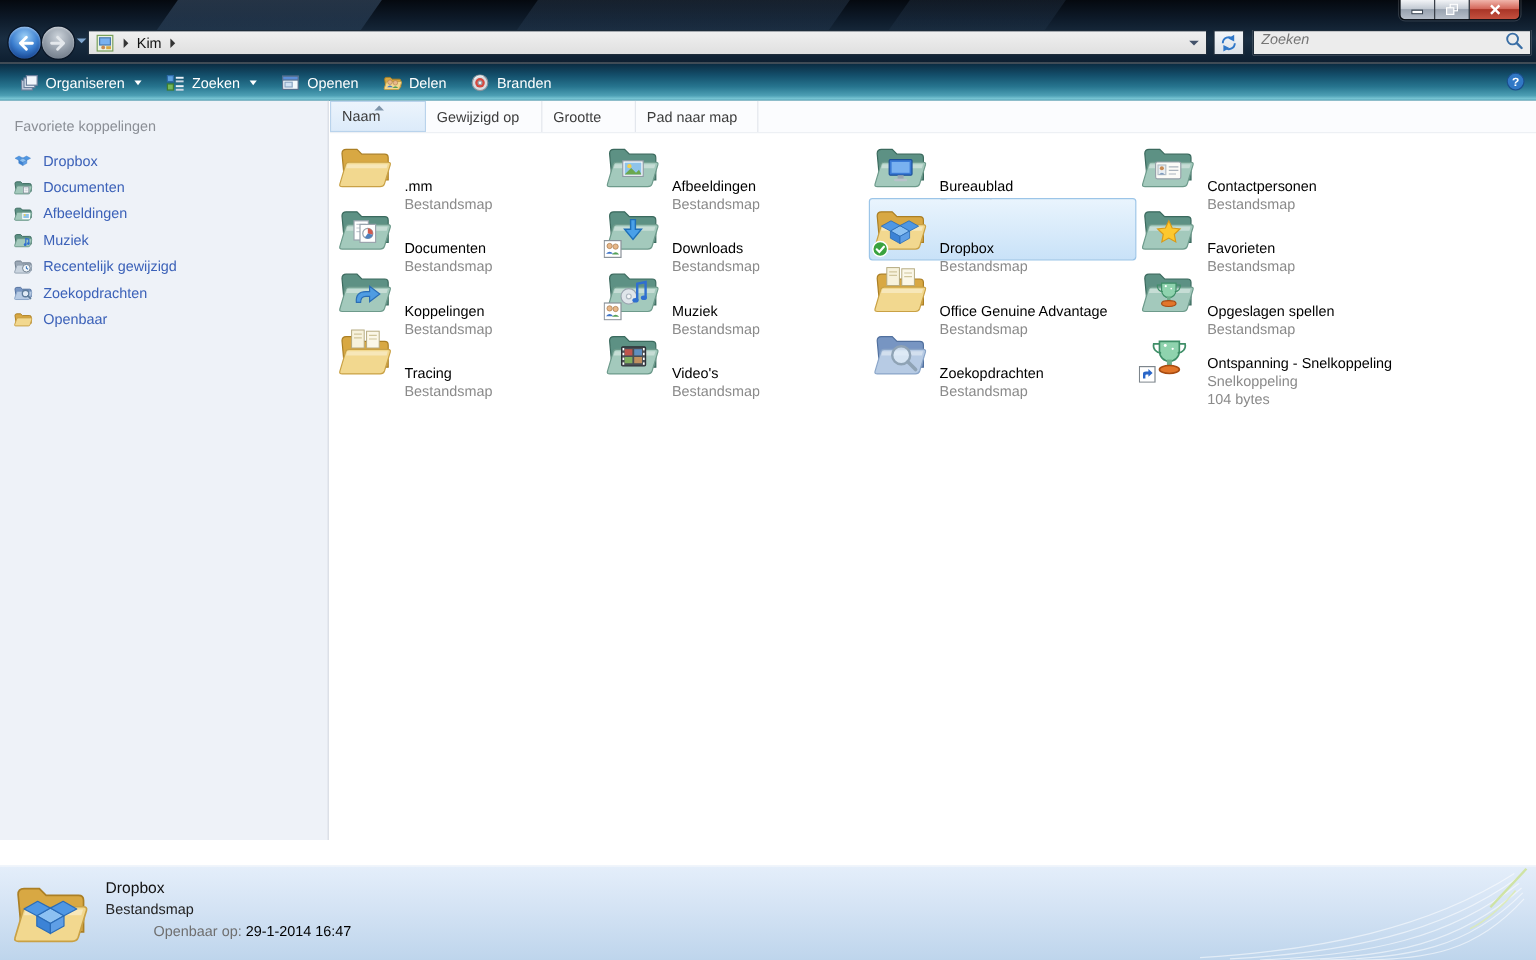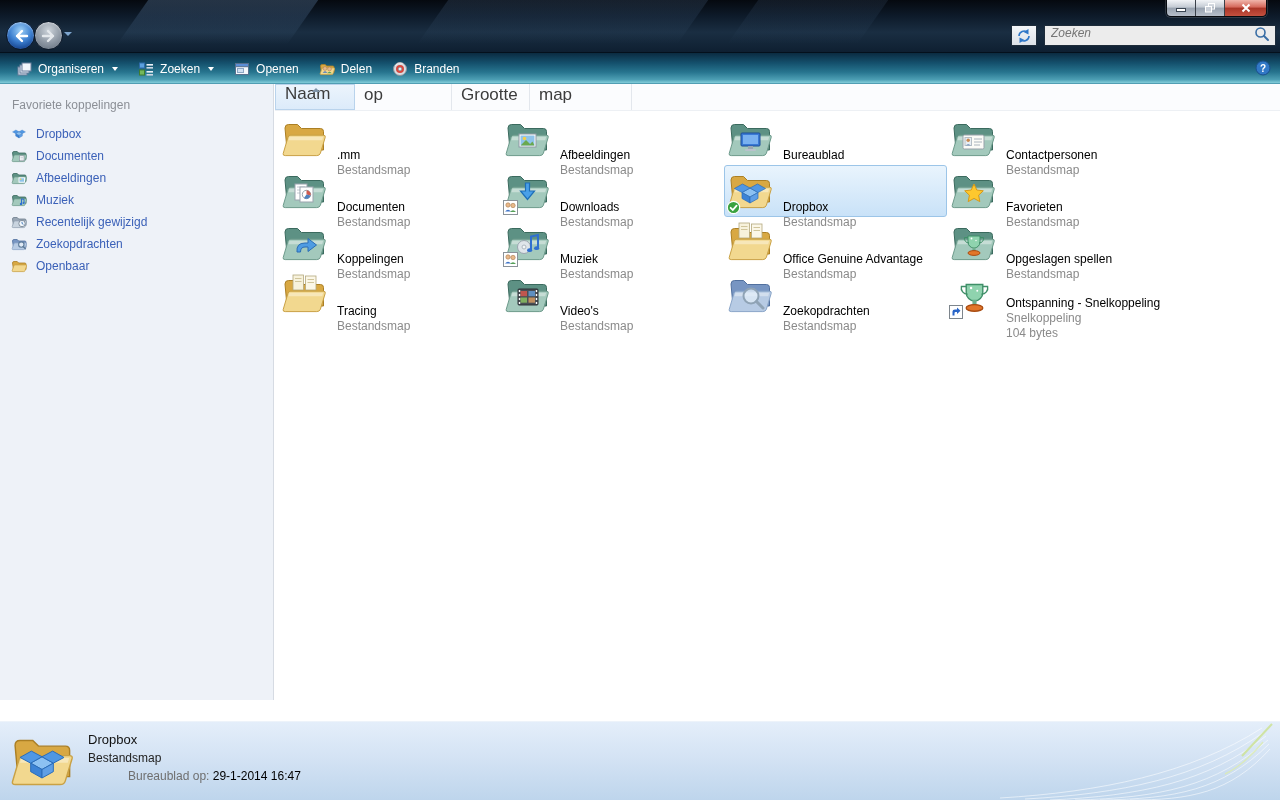--- a/index.html
+++ b/index.html
@@ -57,21 +57,21 @@
            border-right:1px solid #d6dbe3;box-sizing:border-box;font-size:12px;}
   .sbheader{color:#8b8f96;padding:14px 0 11px 12px;}
   .sbitem{display:flex;align-items:center;gap:9px;height:22px;padding-left:11px;color:#3b61b8;}
   .mappen{position:absolute;left:0;bottom:78px;width:274px;height:22px;box-sizing:border-box;
           background:linear-gradient(#ffffff,#f0f4f9);border-top:1px solid #ccd3dc;border-right:1px solid #d6dbe3;
           display:flex;align-items:center;justify-content:space-between;padding:0 10px;color:#1f3c78;font-size:12px;}
 
   
   .content{position:absolute;left:275px;top:84px;right:0;bottom:78px;background:#fff;overflow:hidden;}
   .cols{display:flex;height:26px;background:#fbfcfe;border-bottom:1px solid #edf0f4;}
-  .col{display:flex;align-items:flex-end;padding:0 0 5px 9px;font-size:17px;color:#3c3c3c;
+  .col{display:flex;align-items:flex-end;padding:0 0 5px 9px;font-size:12px;color:#3c3c3c;
        border-right:1px solid #e3e7ed;position:relative;box-sizing:border-box;}
   .col.sorted{background:linear-gradient(#ecf4fc,#dcebfa);border:1px solid #b9d3ec;}
   .sortcaret{position:absolute;top:3px;left:36px;border-bottom:4px solid #8095aa;
              border-left:4px solid transparent;border-right:4px solid transparent;}
   .grid{display:grid;grid-template-columns:repeat(4,223px);grid-auto-rows:52px;margin:2px 0 0 3px;}
   .tile{display:flex;align-items:center;padding:1px;border:1px solid transparent;border-radius:3px;box-sizing:border-box;}
   .tile.selected{background:linear-gradient(#e9f4fd,#c9e2f8);border-color:#9cc5e8;}
   .ticon{width:48px;height:48px;flex:none;}
   .ttext{margin-left:9px;line-height:15px;font-size:12px;white-space:nowrap;overflow:hidden;margin-top:47px;}
   .tname{color:#000;}
@@ -125,20 +125,34 @@
           <path d="M9 2 L4 7 L9 12 M4 7 L14 7" stroke="#fff" stroke-width="2.4" fill="none" stroke-linecap="round" stroke-linejoin="round"></path>
         </svg>
     </div>
     <div class="navbtn fwd">
       <svg width="16" height="14">
           <path d="M7 2 L12 7 L7 12 M12 7 L2 7" stroke="#e4e8ec" stroke-width="2.4" fill="none" stroke-linecap="round" stroke-linejoin="round"></path>
         </svg>
     </div>
     <div class="navcaret"></div>
 
+    <div class="addrfield">
+      <span style="display:flex" id="crumbIcon">
+          <svg width="16" height="16" viewBox="0 0 16 16">
+            <rect x="1" y="1.5" width="13" height="13" fill="#eaf2e2" stroke="#7aa05a"></rect>
+            <rect x="3" y="3.5" width="9" height="6" fill="#79b1f0" stroke="#4a7ab0"></rect>
+            <circle cx="6" cy="11.5" r="1.6" fill="#c98a52"></circle>
+            <rect x="8.5" y="10.5" width="4" height="2.5" fill="#d8a843"></rect>
+          </svg>
+        </span>
+      <span class="crumbsep"></span>
+      <span>Kim</span>
+      <span class="crumbsep"></span>
+      <span class="addrcaret"></span>
+    </div>
     <div class="refreshbtn">
       <span style="display:flex" id="refreshIcon">
           <svg width="16" height="16" viewBox="0 0 16 16">
             <g stroke="#2f77c8" fill="#2f77c8">
               <path d="M3 8 A5 5 0 0 1 11.5 4.5" fill="none" stroke-width="1.6"></path>
               <path d="M12.5 1 L12.5 6.5 L7.5 4 Z" stroke="none"></path>
               <path d="M13 8 A5 5 0 0 1 4.5 11.5" fill="none" stroke-width="1.6"></path>
               <path d="M3.5 15 L3.5 9.5 L8.5 12 Z" stroke="none"></path>
             </g>
           </svg>
@@ -662,18 +676,18 @@
             <path d="M16 25.5 L16 31.5 L24 36 L24 30 Z" fill="#3c83d6"></path>
             <path d="M32 25.5 L32 31.5 L24 36 L24 30 Z" fill="#5f9fe6"></path>
             <path d="M16 25.5 L8.5 21.5 L16.5 17 L24 21 Z" fill="#4f97e4"></path>
             <path d="M32 25.5 L39.5 21.5 L31.5 17 L24 21 Z" fill="#4f97e4"></path>
           </g>
         </svg></div>
     <div class="dtext">
       <div class="dname">Dropbox</div>
       <div class="dtype">Bestandsmap</div>
       <div class="dmod">
-        <span class="dmodlabel">Bureaublad op:</span>
+        <span class="dmodlabel">Openbaar op:</span>
         <span class="dmodvalue">29-1-2014 16:47</span>
       </div>
     </div>
   </div>
 </div>
 
 </body></html>

